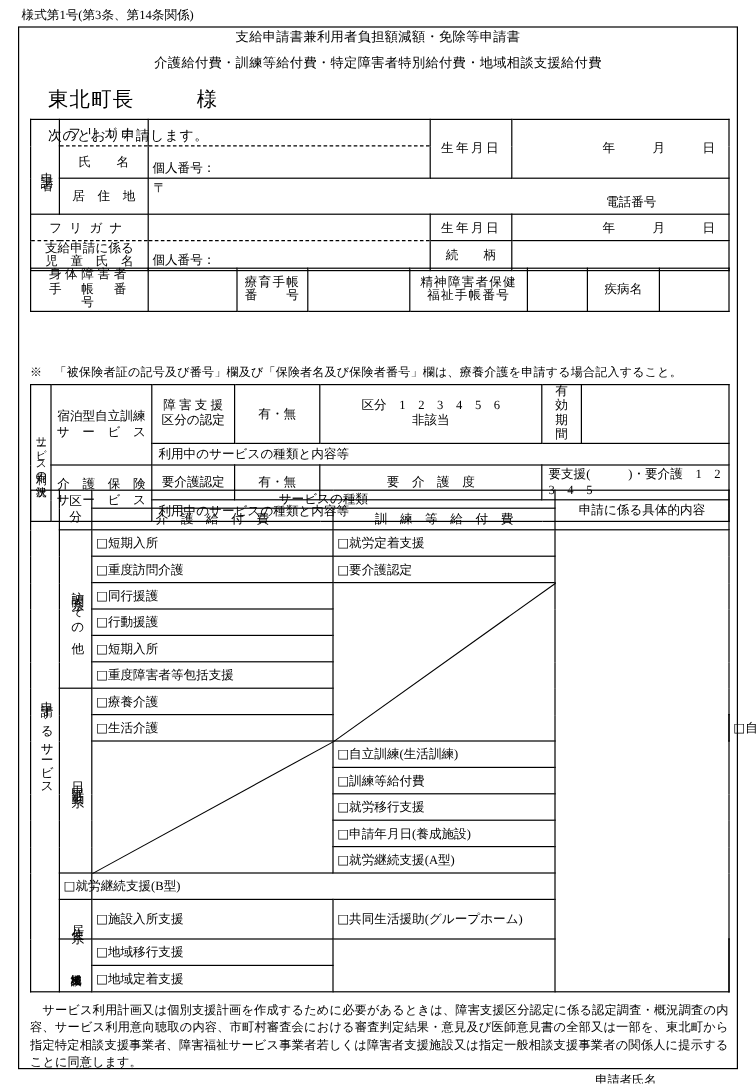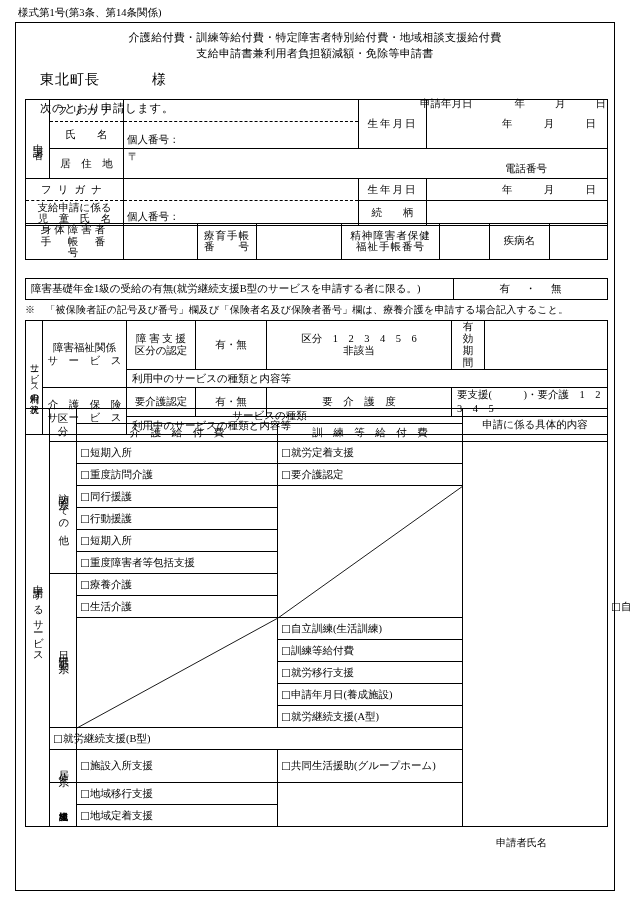--- a/index.html
+++ b/index.html
@@ -12,21 +12,21 @@
   .page{position:relative;width:630px;height:903px;box-sizing:border-box;padding:0;}
 
   .formno{position:absolute;left:18px;top:6px;font-size:10.5px;letter-spacing:0px;}
 
   .outer{
     position:absolute;left:15px;top:22px;width:600px;height:869px;
     border:1.2px solid #000;box-sizing:border-box;
   }
 
   .title{ text-align:center;font-size:11px;line-height:15px;margin-top:7px;letter-spacing:.3px;}
-  .addr{margin:10px 0 0 24px;font-size:14px;letter-spacing:1px;}
+  .addr{margin:10px 0 0 24px;font-size:17px;letter-spacing:1px;}
   .addr .sama{display:inline-block;margin-left:52px;}
   .lead{margin:12px 0 0 24px;font-size:11.5px;letter-spacing:.5px;}
 
   .appdate{position:absolute;right:8px;top:74px;font-size:10.5px;}
   .appdate span{display:inline-block;}
   .appdate .lbl{margin-right:42px;}
   .appdate .y{margin-right:30px;}
   .appdate .m{margin-right:30px;}
 
   table{border-collapse:collapse;table-layout:fixed;}
@@ -63,32 +63,29 @@
 </style>
 </head>
 <body>
 
 <div class="page">
 
   <div class="formno">様式第1号(第3条、第14条関係)</div>
 
   <div class="outer">
 
+    <div class="title" style="margin-top:1px">支給申請書兼利用者負担額減額・免除等申請書</div>
     <div class="title">介護給付費・訓練等給付費・特定障害者特別給付費・地域相談支援給付費</div>
-    <div class="title" style="margin-top:1px">支給申請書兼利用者負担額減額・免除等申請書</div>
 
     <div class="addr">
       <span>東北町長</span><span class="sama">様</span>
     </div>
 
     <div class="lead">次のとおり申請します。</div>
 
-    <div class="appdate">
-      <span class="lbl">申請年月日</span><span class="y">年</span><span class="m">月</span><span>日</span>
-    </div>
 
     <table class="tbl" style="top:76px">
       <colgroup>
         <col style="width:24px">
           <col style="width:74px">
           <col style="width:235px">
         <col style="width:68px">
           <col style="width:181px">
       </colgroup>
       <tbody>
@@ -177,38 +174,20 @@
             <div style="line-height:11.5px;letter-spacing:1px"><span>福祉手帳番号</span></div>
           </td>
           <td></td>
           <td class="ctr">疾病名</td>
           <td></td>
         </tr>
       </tbody>
     </table>
 
 
-    <table class="tbl" style="top:255px">
-      <colgroup>
-          <col style="width:428px">
-          <col style="width:154px">
-        </colgroup>
-      <tbody>
-        <tr style="height:21px">
-          <td style="padding-left:5px">障害基礎年金1級の受給の有無(就労継続支援B型のサービスを申請する者に限る。)</td>
-          <td class="ctr">
-            <span>有</span>
-            <span style="display:inline-block;width:10px"></span>
-            <span>・</span>
-            <span style="display:inline-block;width:10px"></span>
-            <span>無</span>
-          </td>
-        </tr>
-      </tbody>
-    </table>
 
     <div class="note" style="top:280px">
       <span>※　「被保険者証の記号及び番号」欄及び「保険者名及び保険者番号」欄は、療養介護を申請する場合記入すること。</span>
     </div>
 
     <table class="tbl" style="top:297px">
       <colgroup>
         <col style="width:17px">
           <col style="width:84px">
           <col style="width:69px">
@@ -218,21 +197,21 @@
           <col style="width:123px">
       </colgroup>
       <tbody>
         <tr style="height:26px">
           <td rowspan="4">
             <div class="vertbox">
                 <span class="vert tiny" style="letter-spacing:0px">サービス利用の状況</span>
               </div>
           </td>
           <td rowspan="2" class="ctr">
-            <div style="line-height:13px"><span>障害福祉関係</span></div>
+            <div style="line-height:13px"><span>宿泊型自立訓練</span></div>
             <div style="line-height:13px"><span>サ　ー　ビ　ス</span></div>
           </td>
           <td class="ctr">
             <div style="line-height:12px"><span>障 害 支 援</span></div>
             <div style="line-height:12px"><span>区分の認定</span></div>
           </td>
           <td class="ctr">有・無</td>
           <td class="ctr">
             <div style="line-height:12px"><span>区分　1　2　3　4　5　6</span></div>
             <div style="line-height:12px"><span>非該当</span></div>
@@ -378,17 +357,18 @@
           <td rowspan="2"></td>
           <td rowspan="2"></td>
         </tr>
         <tr style="height:22px">
           <td class="chk"><span class="box">□</span><span>地域定着支援</span></td>
         </tr>
       </tbody>
     </table>
 
     <div class="footer" style="top:813px;width:582px">
+      <p>サービス利用計画又は個別支援計画を作成するために必要があるときは、障害支援区分認定に係る認定調査・概況調査の内容、サービス利用意向聴取の内容、市町村審査会における審査判定結果・意見及び医師意見書の全部又は一部を、東北町から指定特定相談支援事業者、障害福祉サービス事業者若しくは障害者支援施設又は指定一般相談支援事業者の関係人に提示することに同意します。</p>
       <p class="sig">申請者氏名</p>
     </div>
 
   </div>
 </div>
 
 </body></html>

